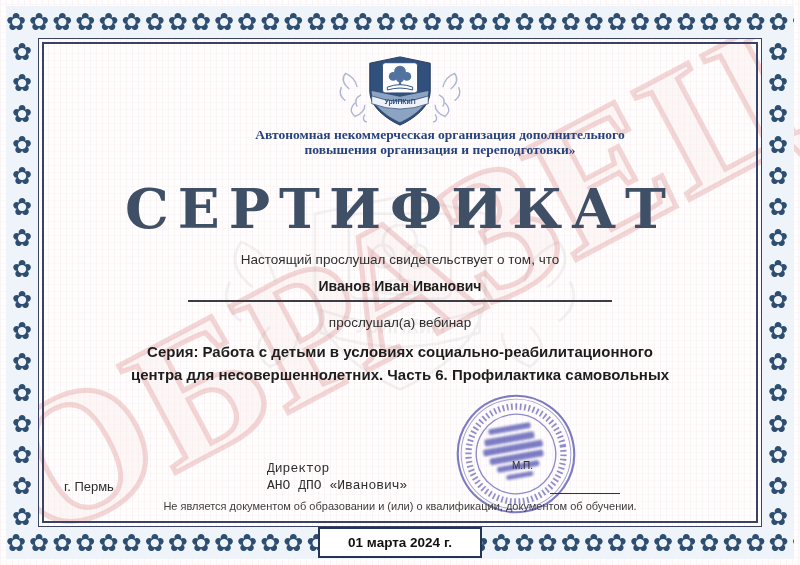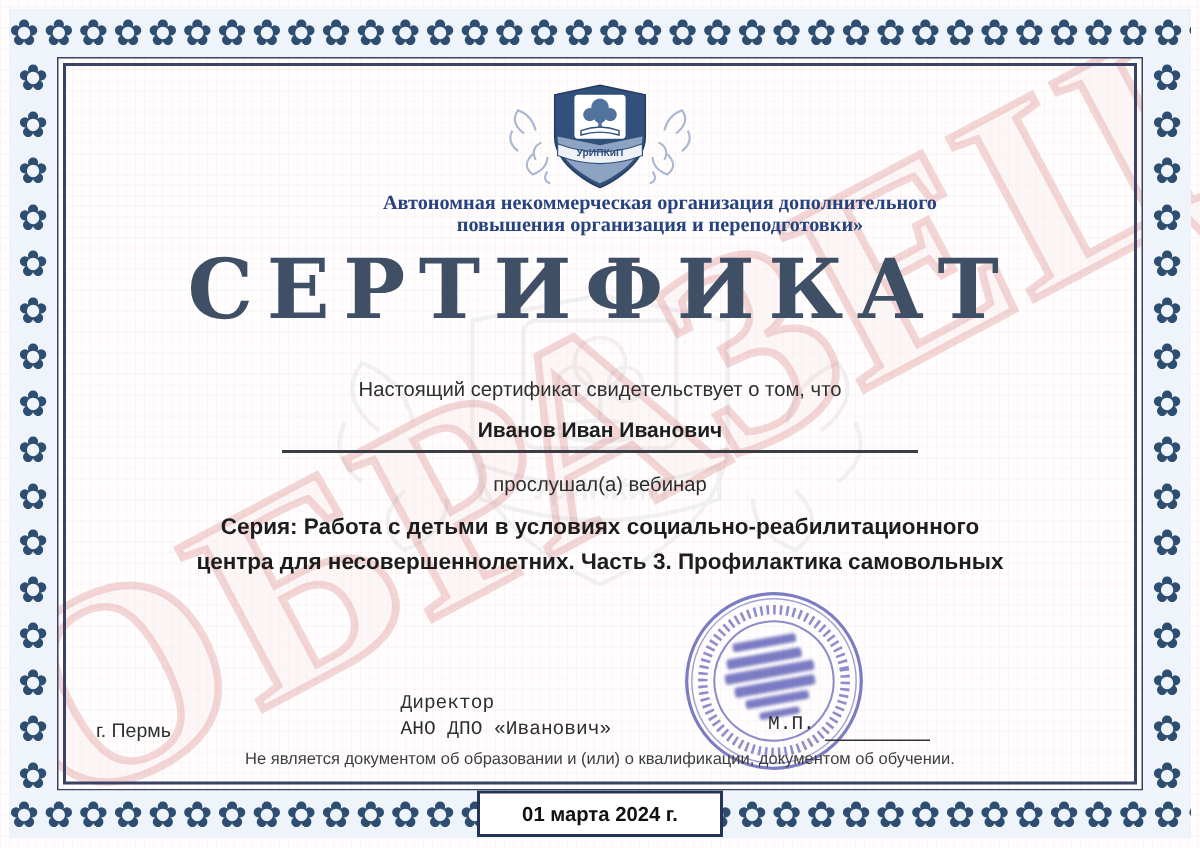--- a/index.html
+++ b/index.html
@@ -44,40 +44,40 @@
 
   .logo { position:absolute; left:50%; top:52px; transform:translateX(-50%); width:132px; height:78px; z-index:6; }
 
   .org-name {
     position:absolute; top:128px; left:0; width:100%; text-align:center; z-index:6;
     font-family:"Liberation Serif", serif; font-weight:bold; font-size:13.5px;
     line-height:14.8px; color:#26437e;margin-left:40px;
   }
 
   .cert-title {
-    position:absolute; top:164px; left:0; width:100%; text-align:center; z-index:6;
+    position:absolute; top:180px; left:0; width:100%; text-align:center; z-index:6;
     font-family:"DejaVu Serif", serif; font-weight:bold; font-size:55px; line-height:58px;
     letter-spacing:9px; color:#3f4f66;
   }
 
   .statement { position:absolute; top:252px; left:0; width:100%; text-align:center; font-size:13.5px; color:#2e2e2e; z-index:6; }
   .recipient { position:absolute; top:278px; left:0; width:100%; text-align:center; font-size:14px; font-weight:bold; color:#1d1d1d; z-index:6; }
   .name-line { position:absolute; top:300px; left:188px; width:424px; border-top:2px solid #3c3c44; z-index:6; }
   .action { position:absolute; top:315px; left:0; width:100%; text-align:center; font-size:13.5px; color:#2e2e2e; z-index:6; }
 
   .course {
     position:absolute; top:340px; left:0; width:100%; text-align:center; z-index:6;
     font-size:15px; font-weight:bold; color:#1d1d1d; line-height:23px;
   }
 
   .stamp { position:absolute; left:448px; top:390px; width:136px; height:128px; z-index:3; opacity:0.88; }
 
   .city { position:absolute; left:64px; top:479px; font-size:13px; color:#2e2e2e; z-index:6; }
   .director { position:absolute; left:267px; top:460px; font-size:13px; line-height:17px; color:#2e2e2e; z-index:6;font-family:Liberation Mono, monospace; }
-  .mp { position:absolute; left:512px; top:475px; font-size:13px; color:#2e2e2e; z-index:6;font-family:Liberation Mono, monospace; }
+  .mp { position:absolute; left:512px; top:460px; font-size:10px; color:#2e2e2e; z-index:6; }
   .sig-line { position:absolute; left:550px; top:493px; width:70px; border-top:1.5px solid #333; z-index:6; }
 
   .disclaimer { position:absolute; top:500px; left:0; width:100%; text-align:center; font-size:11px; color:#3d3d3d; z-index:6; }
 
   .date-box {
     position:absolute; left:50%; transform:translateX(-50%); top:527px;
     width:164px; height:31px; background:#ffffff; border:2px solid #233457;
     display:flex; align-items:center; justify-content:center;
     font-size:13.5px; font-weight:bold; color:#111; z-index:10;
   }
@@ -138,28 +138,28 @@
     <text x="66" y="53.5" text-anchor="middle" font-size="7" font-weight="bold" fill="#31507c">УрИПКиП</text>
   </svg>
 
   <div class="org-name">
     <div>Автономная некоммерческая организация дополнительного</div>
     <div>повышения организация и переподготовки»</div>
   </div>
 
   <div class="cert-title">СЕРТИФИКАТ</div>
 
-  <div class="statement">Настоящий сертификат свидетельствует о том, что</div>
+  <div class="statement">Настоящий прослушал свидетельствует о том, что</div>
   <div class="recipient">Иванов Иван Иванович</div>
   <div class="name-line"></div>
   <div class="action">прослушал(а) вебинар</div>
 
   <div class="course">
     <div>Серия: Работа с детьми в условиях социально-реабилитационного</div>
-    <div>центра для несовершеннолетних. Часть 3. Профилактика самовольных</div>
+    <div>центра для несовершеннолетних. Часть 6. Профилактика самовольных</div>
   </div>
 
   <svg class="stamp" viewBox="-70 -66 140 132" aria-hidden="true">
     <defs>
         <filter id="blr" x="-20%" y="-20%" width="140%" height="140%">
           <feGaussianBlur stdDeviation="1.1"></feGaussianBlur>
         </filter>
       </defs>
     <g transform="rotate(-10)" stroke="#4f51b0" fill="none">
       <circle r="60" stroke-width="2.2" opacity="0.85"></circle>

